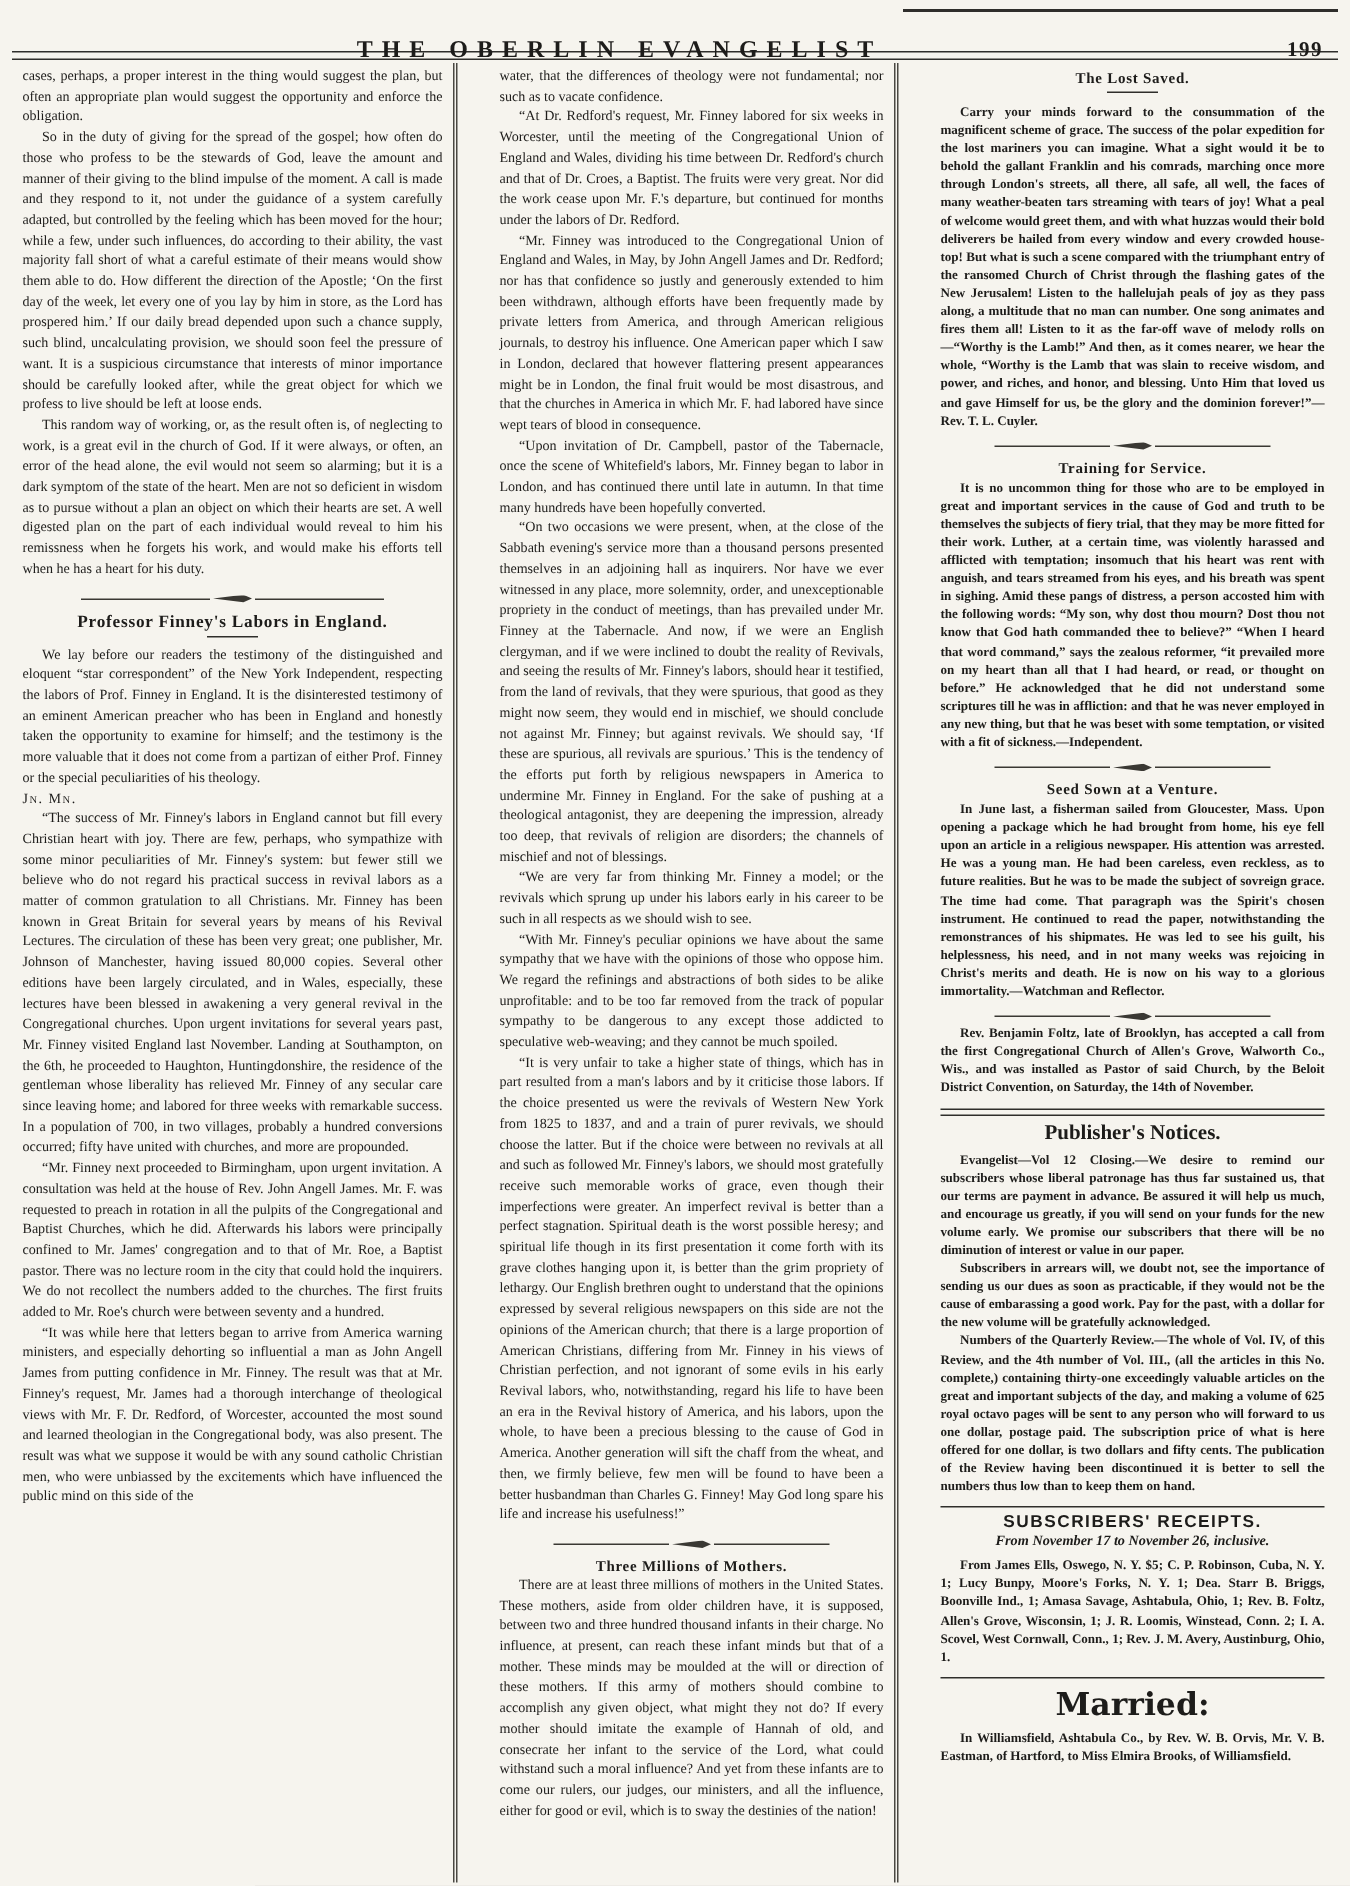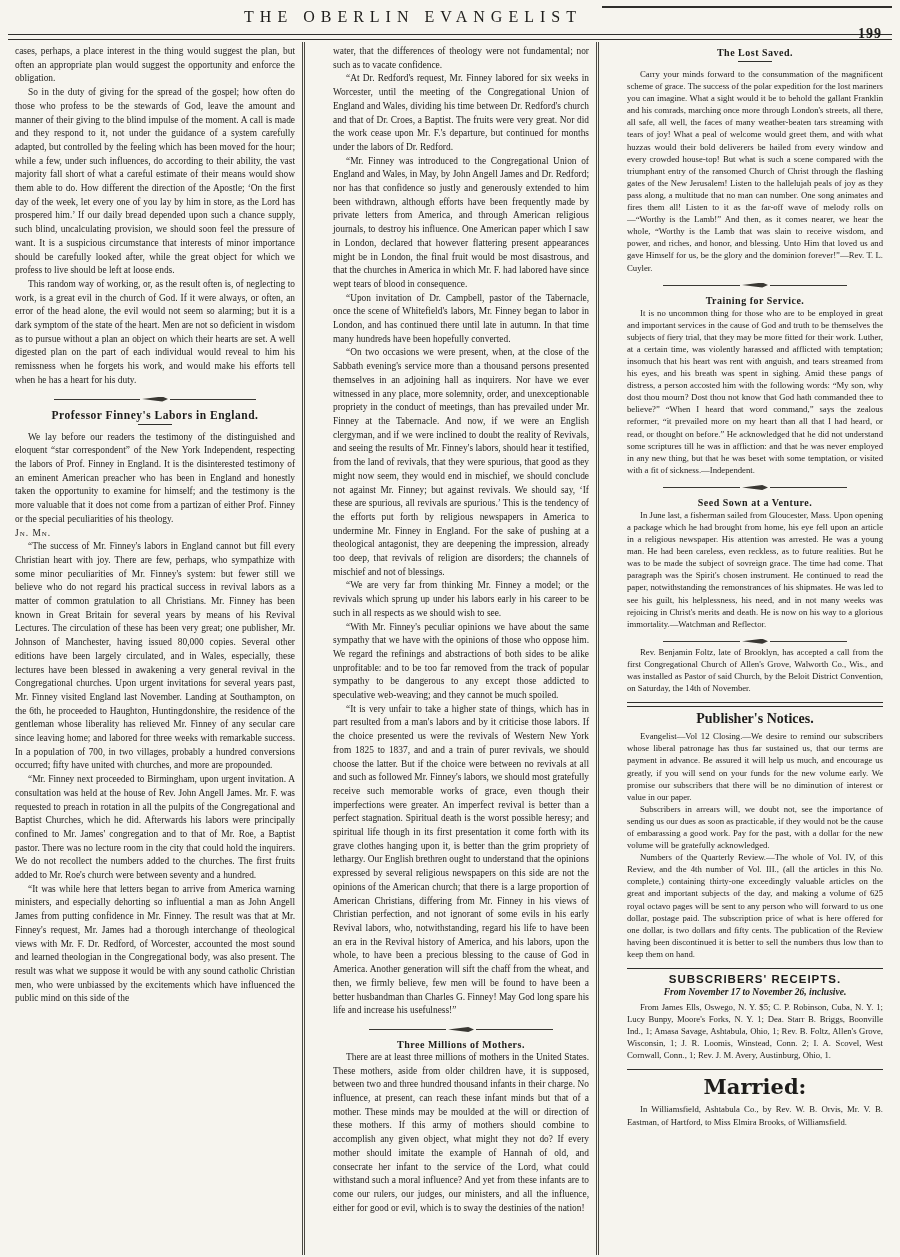--- a/index.html
+++ b/index.html
@@ -10,41 +10,41 @@
     background:#f6f4ee;
     color:#1d1c1a;
     font-family:"Liberation Serif", serif;
     box-sizing:border-box;
     padding:4px 8px 0 8px;
     overflow:hidden;
   }
   
   .masthead{position:relative;height:30px;}
   .mast-title{
-    position:absolute;left:205px;top:4px;width:400px;
-    text-align:center;font-size:16px;font-weight:normal;
+    position:absolute;left:205px;top:21px;width:400px;
+    text-align:center;font-size:16px;font-weight:bold;
     letter-spacing:6px;white-space:nowrap;
   }
   .mast-page-no{
     position:absolute;right:10px;top:22px;
     font-size:14px;font-weight:bold;letter-spacing:1px;
   }
   .mast-rule-right{
     position:absolute;right:0;top:2px;width:290px;height:2px;
     border-top:2px solid #2f2e2b;
   }
   .mast-bottom-rules{height:4px;border-top:1px solid #2f2e2b;border-bottom:1px solid #2f2e2b;margin-bottom:2px;}
   
   .columns{display:flex;height:1213px;}
   .col{box-sizing:border-box;width:294px;padding:3px 7px 0 7px;}
   .col + .col{border-left:3px double #4a4842;padding-left:28px;}
   .col3{border-left:4px double #33312d;}
   .col p{margin:0;text-align:justify;text-indent:13px;}
   .col1 p,.col2 p{font-size:9.4px;line-height:13.7px;}
-  .col3 p{font-size:8.7px;line-height:12.1px;}
+  .col3 p{font-size:8.7px;line-height:12.1px;font-weight:bold;}
   .no-indent{text-indent:0 !important;}
   
   .art-head{
     text-align:center;font-weight:bold;
     font-size:11.5px;letter-spacing:.5px;
     margin:7px 0 1px 0;
   }
   .art-head.small{font-size:10px;}
   .head-rule{width:34px;border-top:1px solid #2f2e2b;margin:3px auto 6px auto;}
   
@@ -76,21 +76,21 @@
   <header class="masthead">
     <div class="mast-rule-right"></div>
     <div class="mast-title">THE OBERLIN EVANGELIST</div>
     <div class="mast-page-no">199</div>
   </header>
   <div class="mast-bottom-rules"></div>
 
   <div class="columns">
 
     <div class="col col1">
-      <p class="no-indent">cases, perhaps, a place interest in the thing would suggest the plan, but often an appropriate plan would suggest the opportunity and enforce the obligation.</p>
+      <p class="no-indent">cases, perhaps, a proper interest in the thing would suggest the plan, but often an appropriate plan would suggest the opportunity and enforce the obligation.</p>
       <p>So in the duty of giving for the spread of the gospel; how often do those who profess to be the stewards of God, leave the amount and manner of their giving to the blind impulse of the moment.  A call is made and they respond to it, not under the guidance of a system carefully adapted, but controlled by the feeling which has been moved for the hour; while a few, under such influences, do according to their ability, the vast majority fall short of what a careful estimate of their means would show them able to do.  How different the direction of the Apostle; ‘On the first day of the week, let every one of you lay by him in store, as the Lord has prospered him.’  If our daily bread depended upon such a chance supply, such blind, uncalculating provision, we should soon feel the pressure of want.  It is a suspicious circumstance that interests of minor importance should be carefully looked after, while the great object for which we profess to live should be left at loose ends.</p>
       <p>This random way of working, or, as the result often is, of neglecting to work, is a great evil in the church of God.  If it were always, or often, an error of the head alone, the evil would not seem so alarming; but it is a dark symptom of the state of the heart.  Men are not so deficient in wisdom as to pursue without a plan an object on which their hearts are set.  A well digested plan on the part of each individual would reveal to him his remissness when he forgets his work, and would make his efforts tell when he has a heart for his duty.</p>
 
       <div class="divider">
           <span class="diamond"></span>
         </div>
       <div class="art-head">Professor Finney's Labors in England.</div>
       <div class="head-rule"></div>
 
       <p>We lay before our readers the testimony of the distinguished and eloquent “star correspondent” of the New York Independent, respecting the labors of Prof. Finney in England.  It is the disinterested testimony of an eminent American preacher who has been in England and honestly taken the opportunity to examine for himself; and the testimony is the more valuable that it does not come from a partizan of either Prof. Finney or the special peculiarities of his theology.</p>

